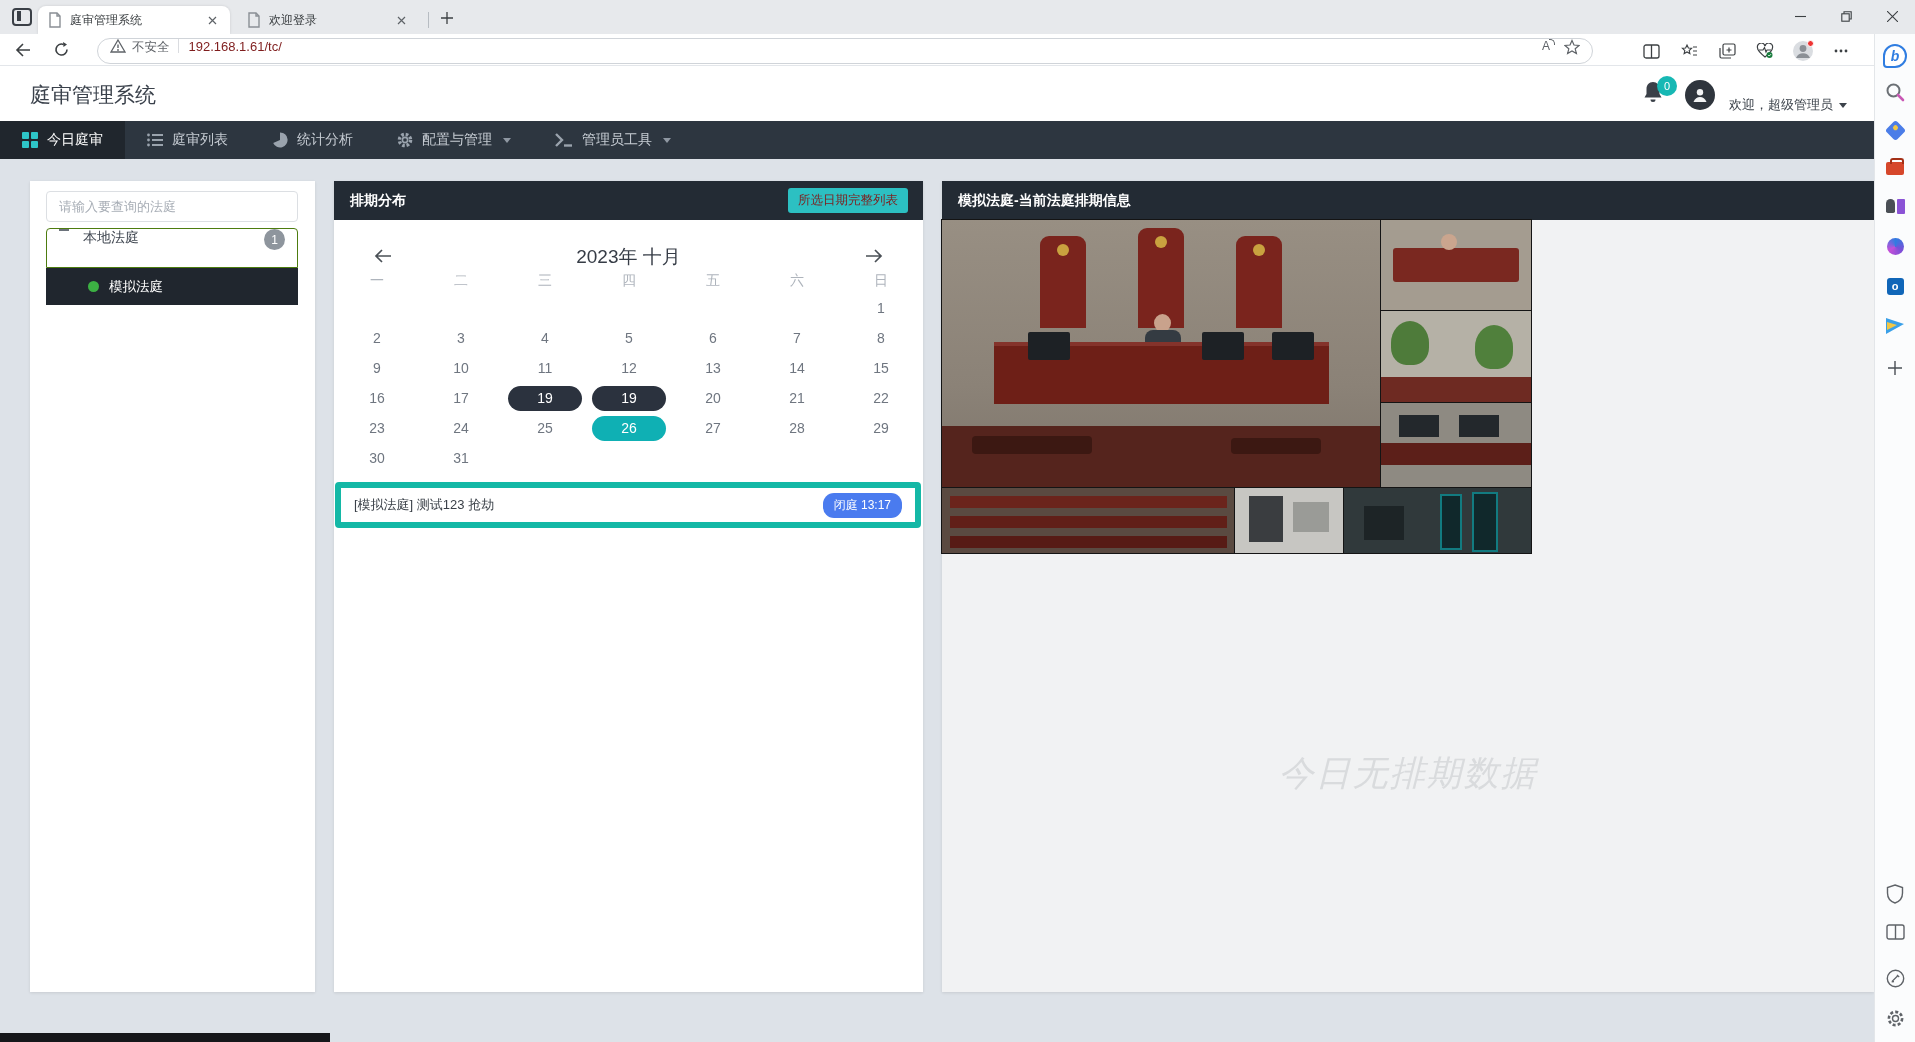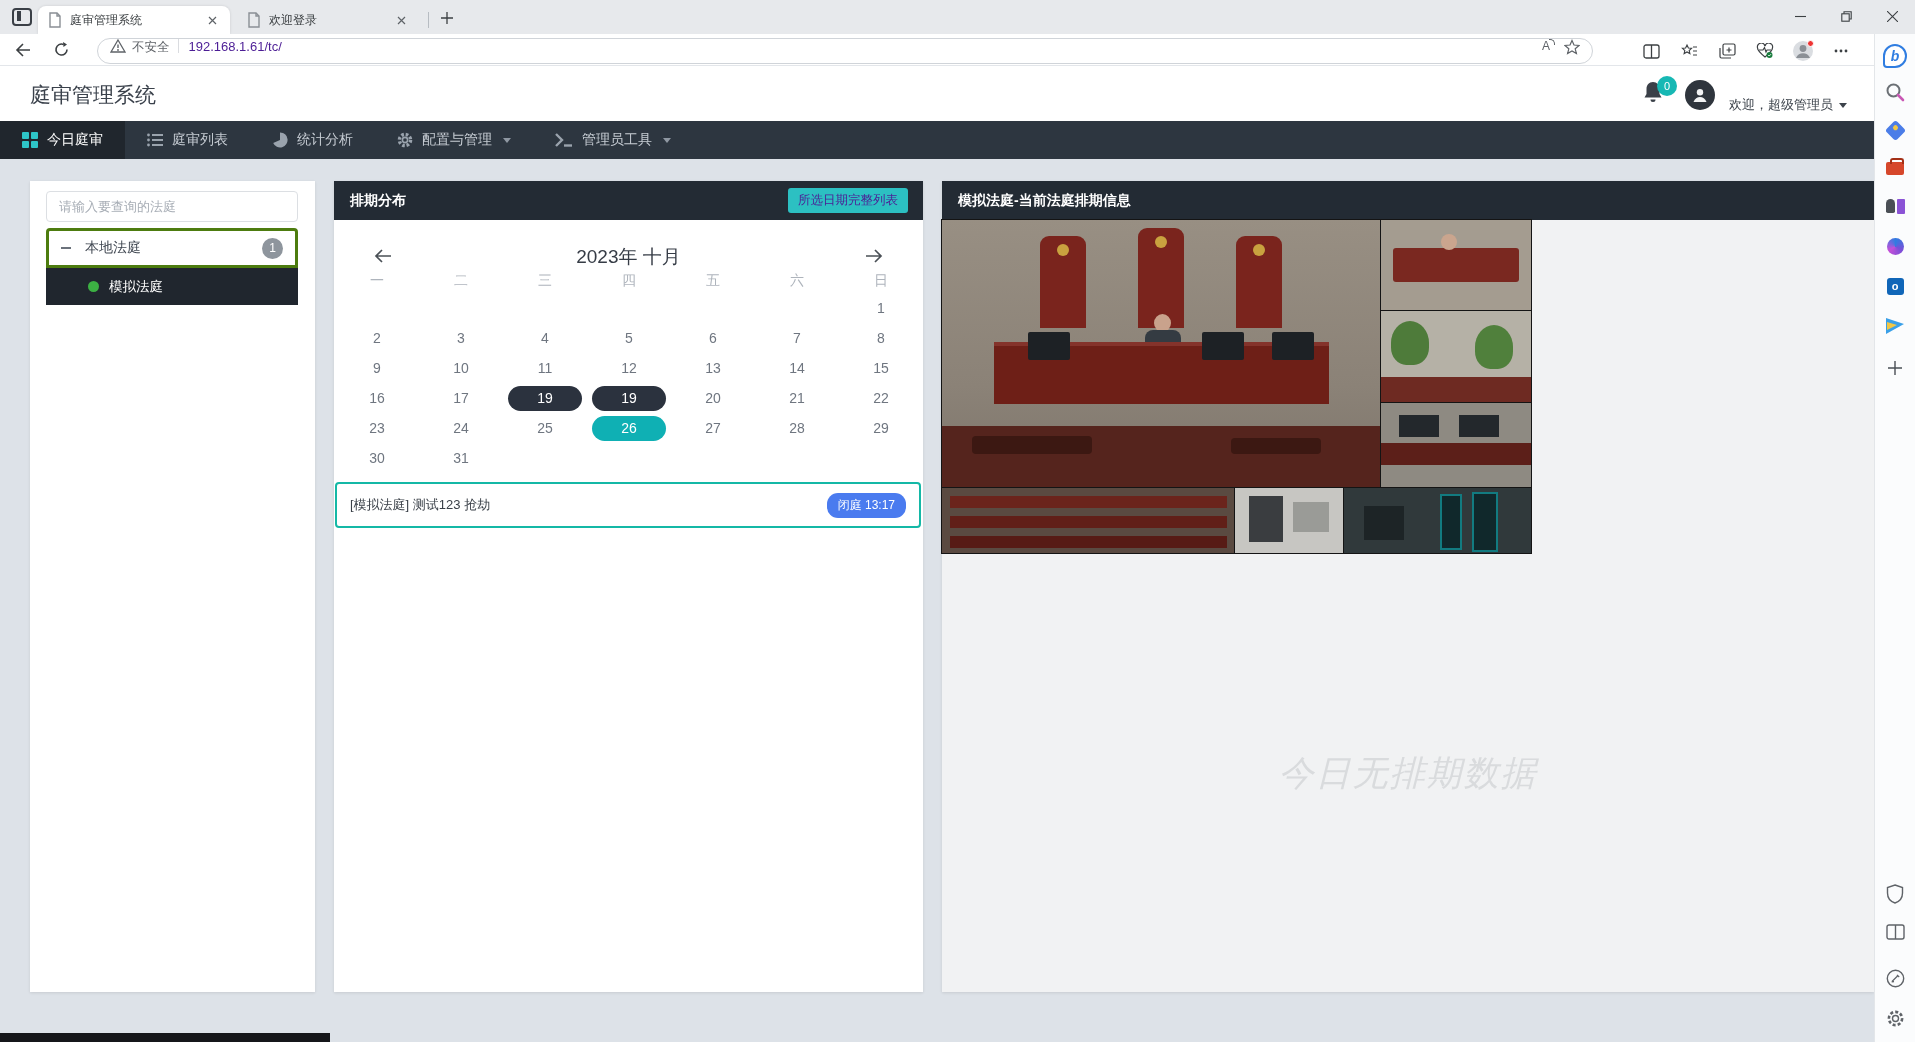--- a/index.html
+++ b/index.html
@@ -19,21 +19,21 @@
   .tab-divider { position:absolute; left:428px; top:12px; width:1px; height:16px; background:#b7bcc2; }
   .newtab-btn { position:absolute; left:438px; top:9px; width:18px; height:18px; display:flex; align-items:center; justify-content:center; }
   .win-controls { position:absolute; right:0; top:0; height:32px; display:flex; }
   .win-btn { width:46px; height:32px; display:flex; align-items:center; justify-content:center; }
 
   .toolbar { position:absolute; left:0; top:34px; width:1915px; height:32px; background:#ffffff; border-bottom:1px solid #e3e6ea; display:flex; align-items:center; }
   .nav-arrow { width:30px; height:26px; display:flex; align-items:center; justify-content:center; margin-left:8px; }
   .addr-pill { position:absolute; left:97px; top:4px; width:1496px; height:26px; background:#fff; border:1px solid #d0d4d9; border-radius:13px; display:flex; align-items:flex-start; padding:0 12px; }
   .sec-label { font-size:12.5px; color:#5f6368; margin:0 8px 0 6px; }
   .addr-sep { width:1px; height:14px; background:#dadce0; margin-right:10px; }
-  .url-text { font-size:13px; color:#4c1d95; flex:1; }
+  .url-text { font-size:13px; color:#7f1d1d; flex:1; }
   .read-aloud { font-size:12px; color:#5f6368; margin-right:14px; position:relative; }
   .read-aloud:after { content:""; position:absolute; right:-5px; top:0; width:5px; height:5px; border:1px solid #5f6368; border-left:none; border-bottom:none; border-radius:0 5px 0 0; }
   .tb-icons { position:absolute; right:60px; top:3px; display:flex; gap:10px; }
   .tb-btn { width:28px; height:28px; display:flex; align-items:center; justify-content:center; position:relative; }
   .profile-dot { position:absolute; top:3px; right:3px; width:7px; height:7px; border-radius:50%; background:#e33; border:1px solid #fff; }
 
   
   .appheader { position:absolute; left:0; top:66px; width:1915px; height:55px; background:#fff; }
   .app-title { position:absolute; left:30px; top:15px; font-size:21px; color:#3a414b; }
   .hdr-right { position:absolute; right:68px; top:10px; height:38px; display:flex; align-items:center; gap:14px; }
@@ -50,43 +50,43 @@
   .nav-caret { width:0; height:0; border-left:4px solid transparent; border-right:4px solid transparent; border-top:5px solid #8f98a3; margin-left:2px; }
 
   
   .panel { position:absolute; background:#fff; box-shadow:0 1px 3px rgba(0,0,0,.10); }
   .panel-hdr { height:39px; background:#232b34; color:#fff; font-size:14px; font-weight:bold; display:flex; align-items:center; padding:0 16px; position:relative; }
 
   .side-panel { left:30px; top:181px; width:285px; height:811px; }
   .court-search { position:absolute; left:16px; top:10px; width:252px; height:31px; border:1px solid #dcdfe3; border-radius:4px; padding:0 12px; font-size:13px; color:#3c434b; outline:none; font-family:"Liberation Sans",sans-serif; }
   .court-search::placeholder { color:#a8aeb6; }
   .tree-box { position:absolute; left:16px; top:47px; width:252px; }
-  .tree-root { height:40px; border:3px solid #4d7c0f; border-radius:4px 4px 0 0; background:#fff; display:flex; align-items:center; padding:0 12px; }
+  .tree-root { height:40px; border:1px solid #4d7c0f; border-radius:4px 4px 0 0; background:#fff; display:flex; padding:0 12px; }
   .tree-minus { width:10px; height:2px; background:#6b727b; margin-right:14px; flex:0 0 auto; }
   .tree-root-label { flex:1; font-size:14px; color:#3f4650; }
   .tree-count { width:21px; height:21px; border-radius:50%; background:#8e959d; color:#fff; font-size:12px; display:flex; align-items:center; justify-content:center; }
   .tree-child { height:37px; background:#20262e; display:flex; align-items:center; padding-left:42px; gap:10px; }
   .dot-green { width:11px; height:11px; border-radius:50%; background:#3cb043; }
   .tree-child-label { color:#fff; font-size:13.5px; }
 
   .cal-panel { left:334px; top:181px; width:589px; height:811px; }
-  .cal-list-btn { position:absolute; right:15px; top:7px; height:25px; background:#2cc0c2; color:#4c1d95; font-size:12.5px; border:none; border-radius:3px; padding:0 10px; font-family:"Liberation Sans",sans-serif; }
+  .cal-list-btn { position:absolute; right:15px; top:7px; height:25px; background:#2cc0c2; color:#7f1d1d; font-size:12.5px; border:none; border-radius:3px; padding:0 10px; font-family:"Liberation Sans",sans-serif; }
   .cal-nav-row { position:absolute; left:0; top:55px; width:589px; height:40px; }
   .cal-arrow { position:absolute; top:4px; width:34px; height:32px; display:flex; align-items:center; justify-content:center; }
   .cal-arrow.prev { left:32px; } .cal-arrow.next { right:32px; }
   .cal-month { position:absolute; left:0; width:589px; text-align:center; top:8px; font-size:19px; color:#363c46; }
   .cal-weekdays, .cal-grid { position:absolute; left:1px; width:588px; display:grid; grid-template-columns:repeat(7,84px); }
   .cal-weekdays { top:86px; }
   .cal-grid { top:112px; grid-auto-rows:30px; }
   .cal-cell { display:flex; align-items:center; justify-content:center; }
   .cal-cell.wd { height:28px; font-size:14px; color:#aeb4bc; }
   .day-pill { min-width:74px; height:25px; line-height:25px; text-align:center; border-radius:13px; font-size:14px; color:#6f7680; }
   .day-pill.dark { background:#2b323e; color:#fff; }
   .day-pill.teal { background:#0fb0b4; color:#fff; }
-  .event-row { position:absolute; left:1px; top:301px; width:586px; height:46px; border:2px solid #14b8a6; border-radius:4px; background:#fff; display:flex; align-items:center; padding:0 13px; }
+  .event-row { position:absolute; left:1px; top:301px; width:586px; height:46px; border:6px solid #14b8a6; border-radius:4px; background:#fff; display:flex; align-items:center; padding:0 13px; }
   .event-text { flex:1; font-size:13px; color:#3a4048; }
   .event-badge { background:#4a7bef; color:#fff; font-size:12px; border-radius:11px; padding:4px 11px; }
 
   .video-panel { left:942px; top:181px; width:932px; height:811px; background:#f1f2f3; }
   .mosaic { position:absolute; left:0; top:39px; width:589px; height:333px; background:#222; }
   .vtile { position:absolute; outline:1px solid #141414; overflow:hidden; }
   .v-main { left:0; top:0; width:439px; height:268px; background:linear-gradient(#988f83, #8b8277 62%, #7d756b); }
   .chair { position:absolute; width:46px; height:92px; background:#7a241d; border-radius:9px 9px 0 0; }
   .chair:after { content:""; position:absolute; left:50%; top:8px; margin-left:-6px; width:12px; height:12px; border-radius:50%; background:#c9a23f; }
   .bench { position:absolute; left:52px; top:122px; width:335px; height:62px; background:#6e1f17; border-top:4px solid #84332b; }

